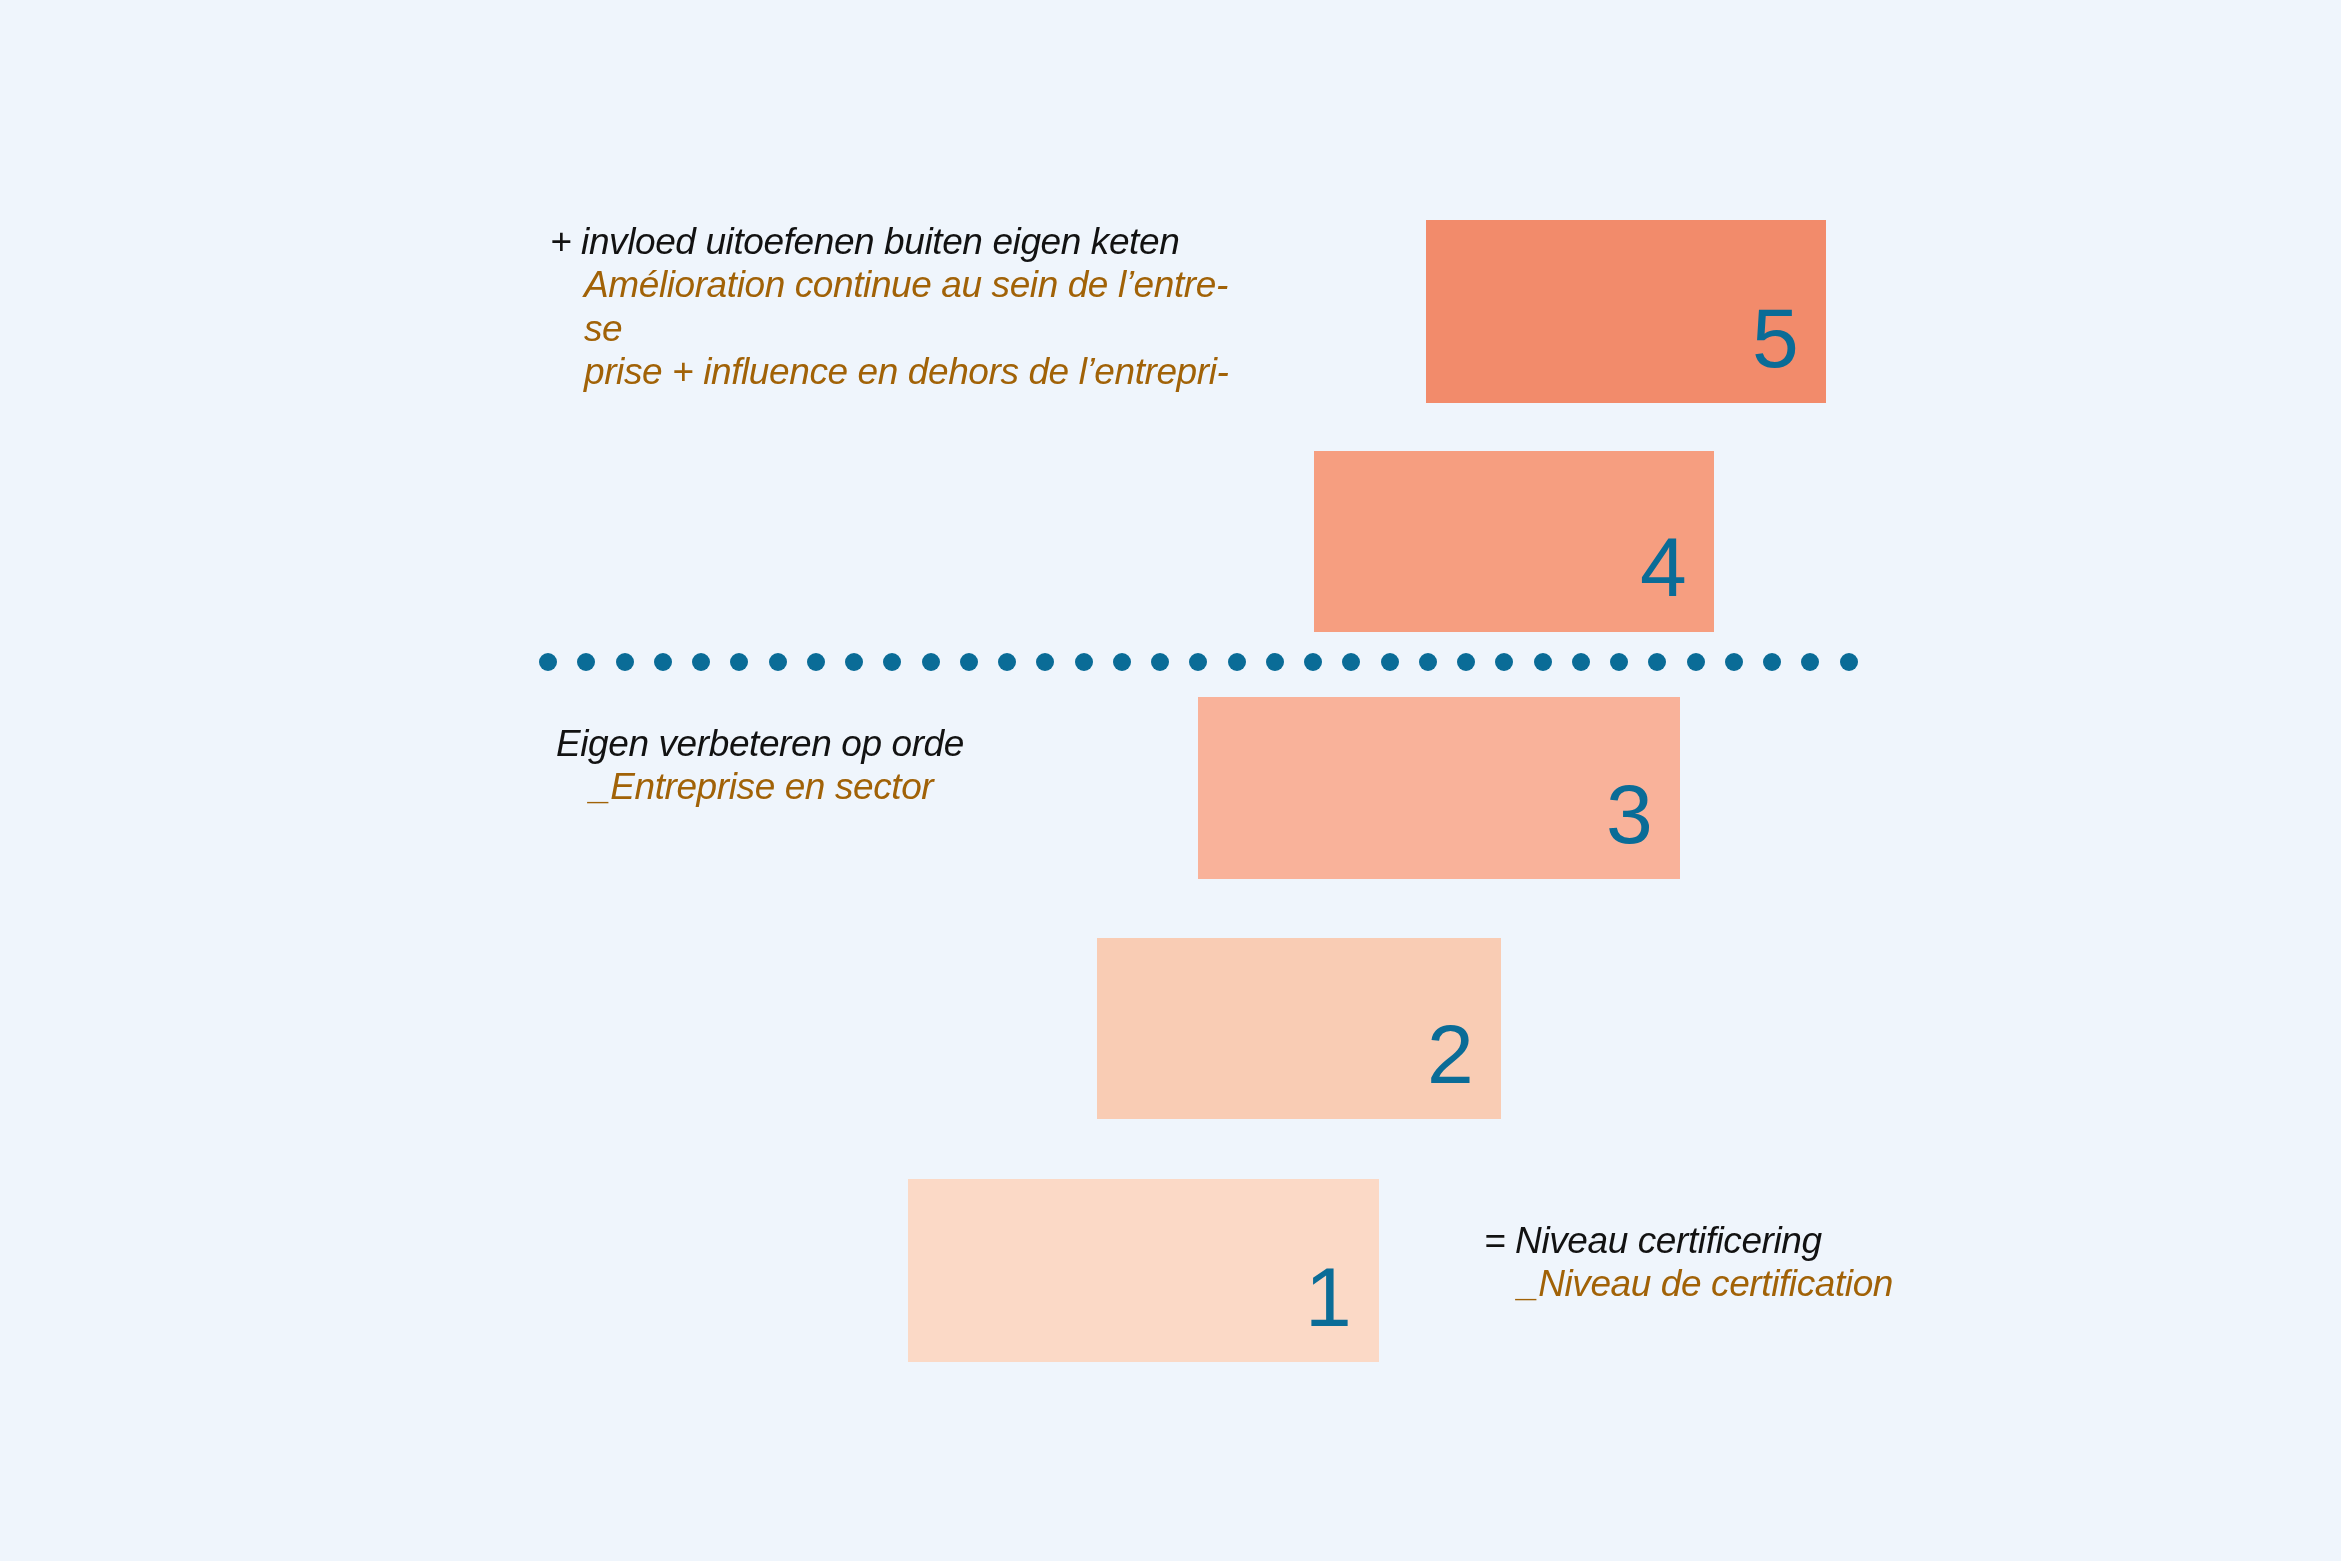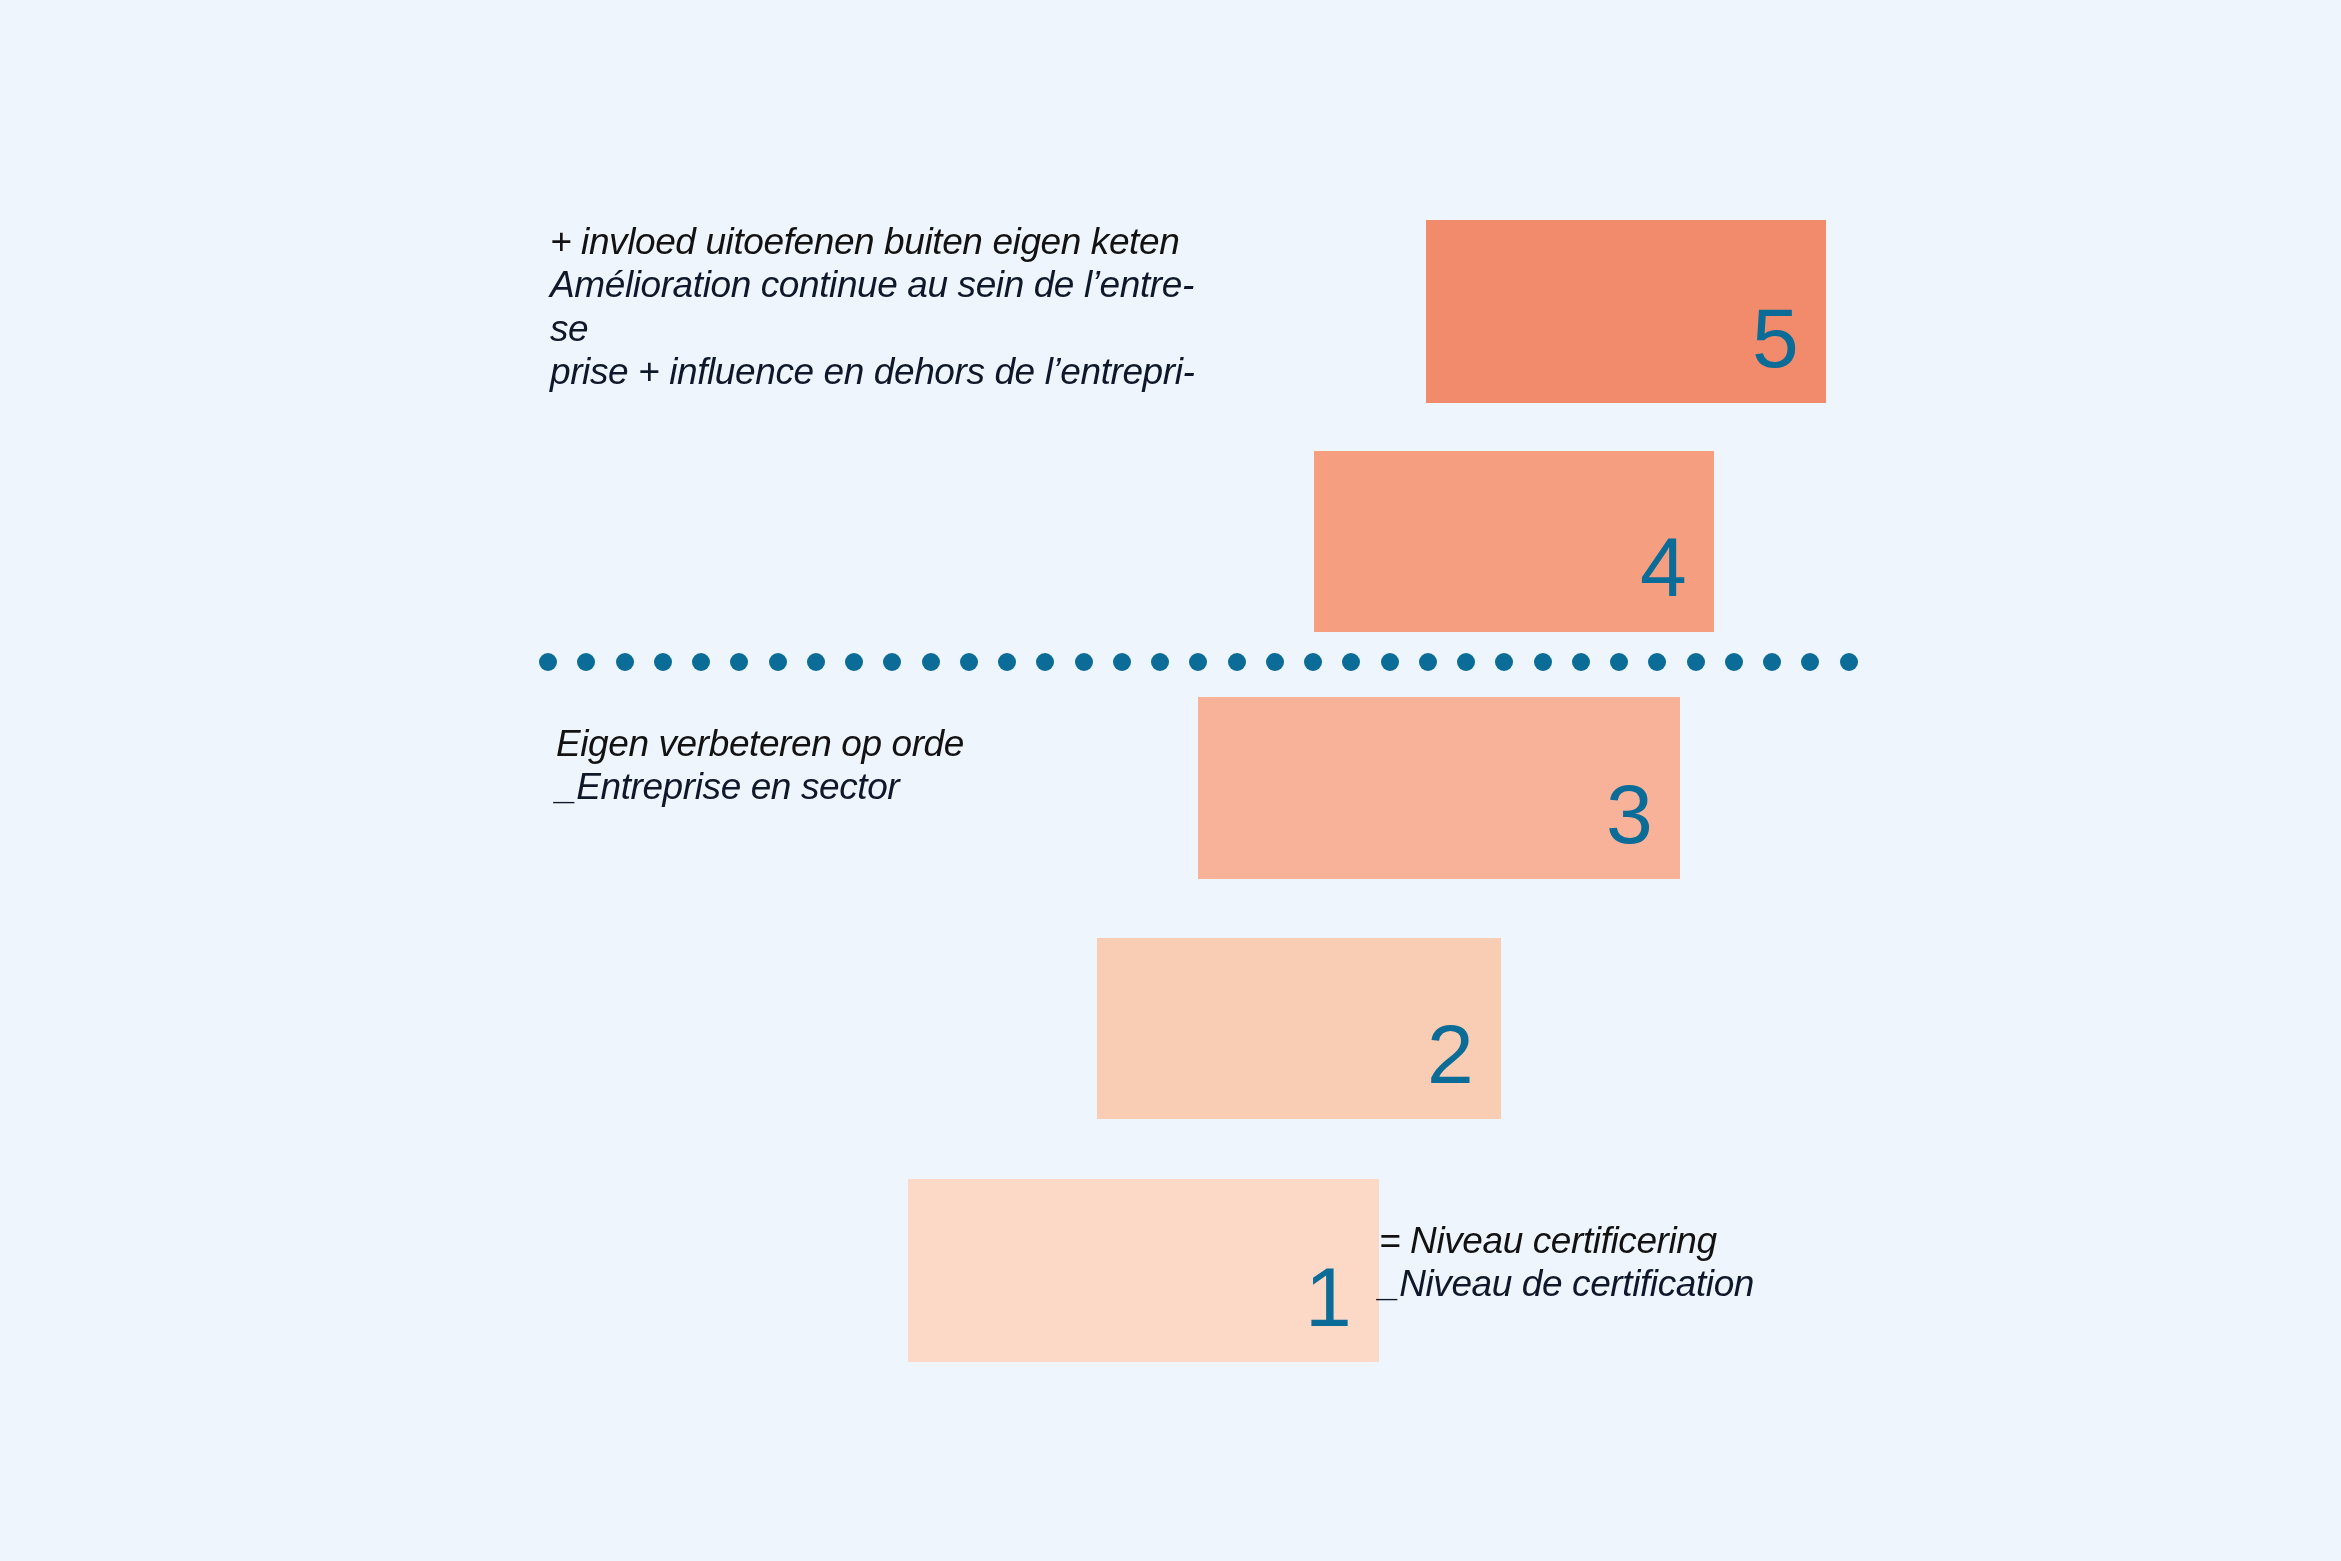--- a/index.html
+++ b/index.html
@@ -56,27 +56,28 @@
     font-style: italic;
     font-size: 37px;
     line-height: 1.17;
     letter-spacing: -0.4px;
   }
   .line-nl {
     color: #121212;
     white-space: pre;
   }
   .line-fr {
-    color: #0f172a;
+    color: #a16207;
     white-space: pre;
+    margin-left: 34px;
   }
 
   #label-top    { left: 550px;  top: 220px;  width: 788px; }
   #label-mid    { left: 556px;  top: 722px;  width: 609px;  }
-  #label-legend { left: 1379px; top: 1219px; width: 546px;  }
+  #label-legend { left: 1484px; top: 1219px; width: 546px;  }
 </style>
 </head>
 <body>
 
 <div id="canvas">
 
   <div class="bar" id="bar-1" style="left: 908px; top: 1179px; width: 471px; height: 183px; background: rgb(251, 217, 198);">
     <span class="bar-number">1</span>
   </div>
 

